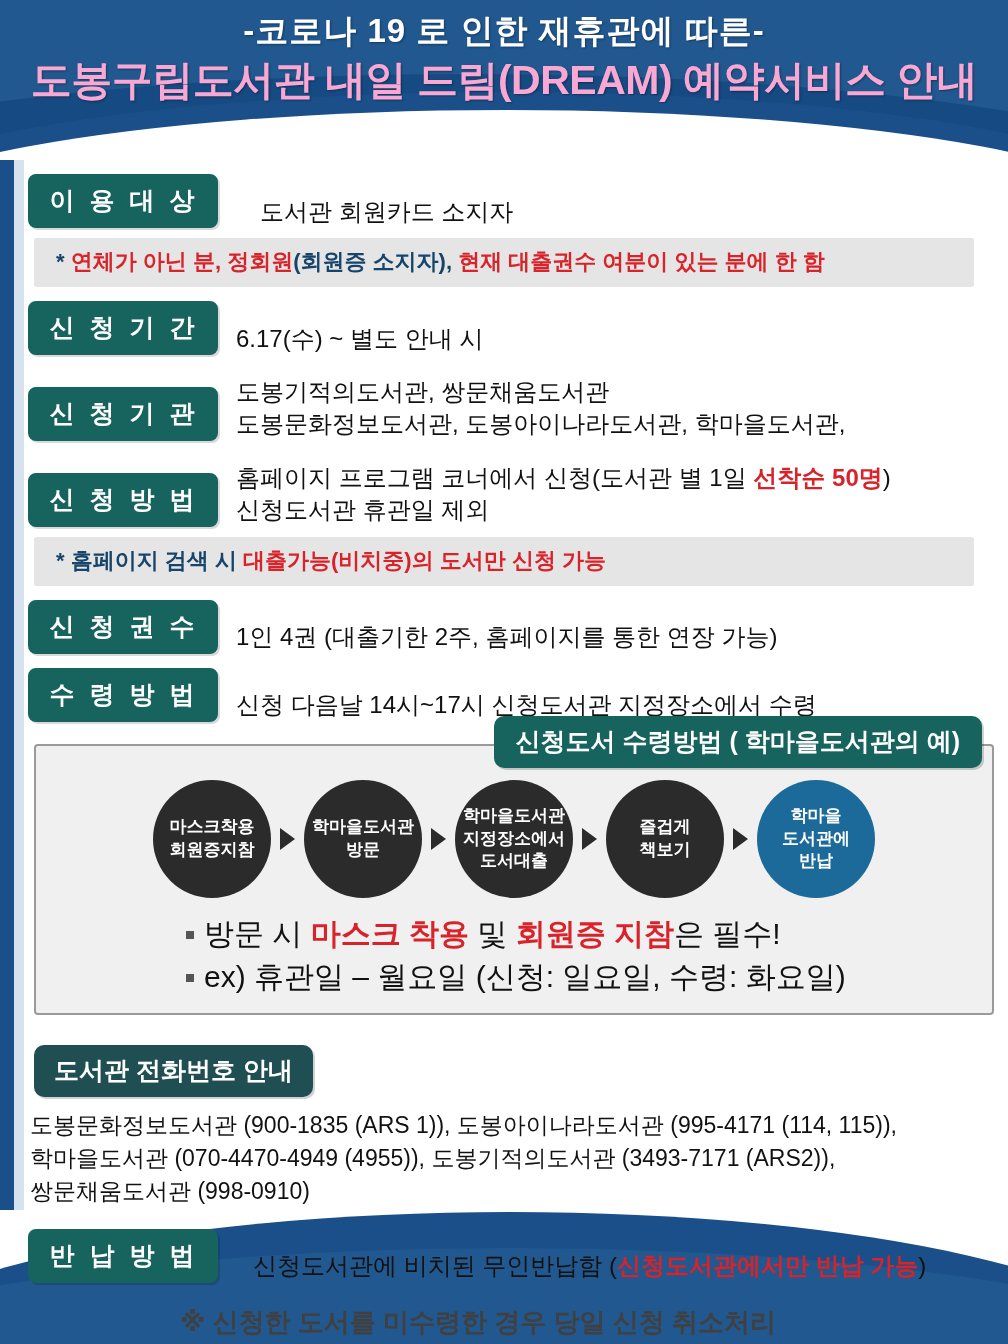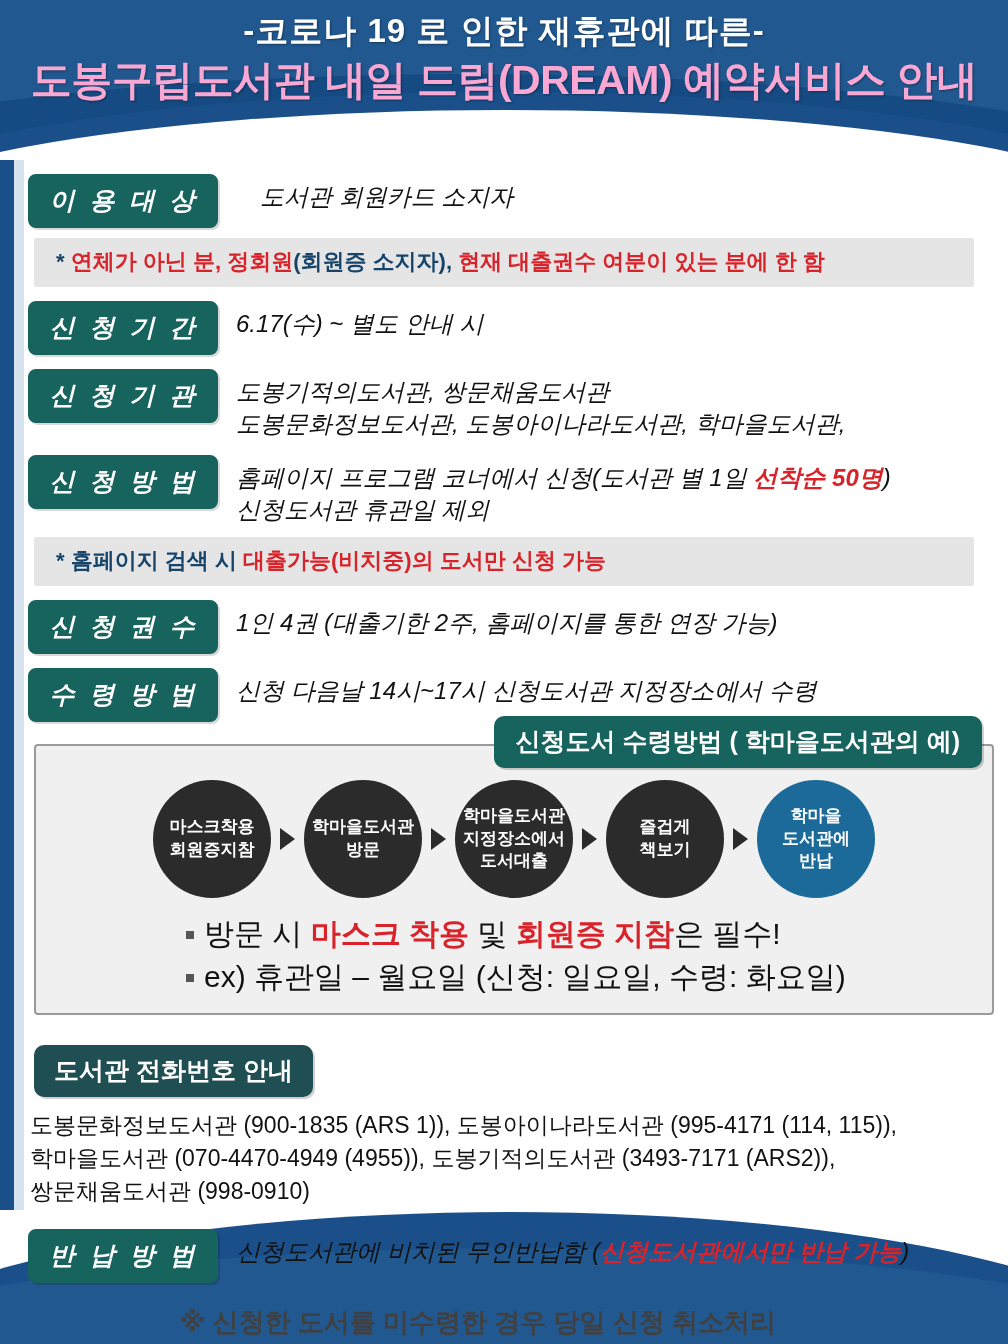--- a/index.html
+++ b/index.html
@@ -132,23 +132,22 @@
 
   .content {
     position: relative;
     z-index: 6;
     padding: 0 20px 0 28px;
   }
 
   
   .row {
     display: flex;
-    align-items: flex-start;
+    align-items: flex-end;
     margin-top: 14px;
-    font-style: italic;
   }
   .tag {
     flex: 0 0 auto;
     background: #1b5d5d;
     background: #17635e;
     color: #ffffff;
     font-size: 25px;
     font-weight: bold;
     letter-spacing: 4px;
     padding: 7px 16px 8px 18px;
@@ -402,21 +401,21 @@
 
   
   <div class="phone-tag">도서관 전화번호 안내</div>
   <div class="phone-lines">
     <div>도봉문화정보도서관  (900-1835  (ARS 1)),  도봉아이나라도서관  (995-4171  (114, 115)),</div>
     <div>학마을도서관  (070-4470-4949  (4955)),  도봉기적의도서관  (3493-7171  (ARS2)),</div>
     <div>쌍문채움도서관  (998-0910)</div>
   </div>
 
   
-  <div class="row" style="margin-top:20px;">
+  <div class="row" style="margin-top:20px;gap:17px;">
     <div class="tag">반 납 방 법</div>
     <div class="row-text">
       <span>신청도서관에 비치된 무인반납함 (</span><span class="red">신청도서관에서만 반납 가능</span><span>)</span>
     </div>
   </div>
 
   <div class="final-note">※ 신청한 도서를 미수령한 경우 당일 신청 취소처리</div>
 </div>
 
 </body></html>

